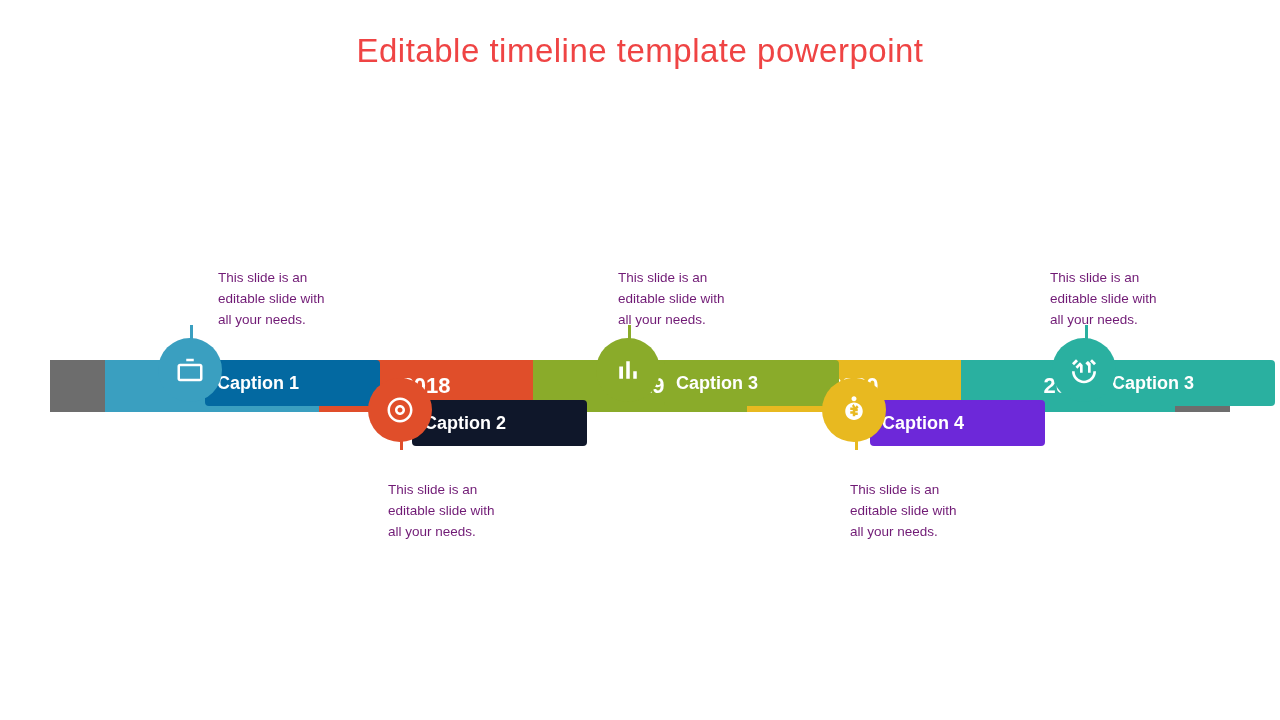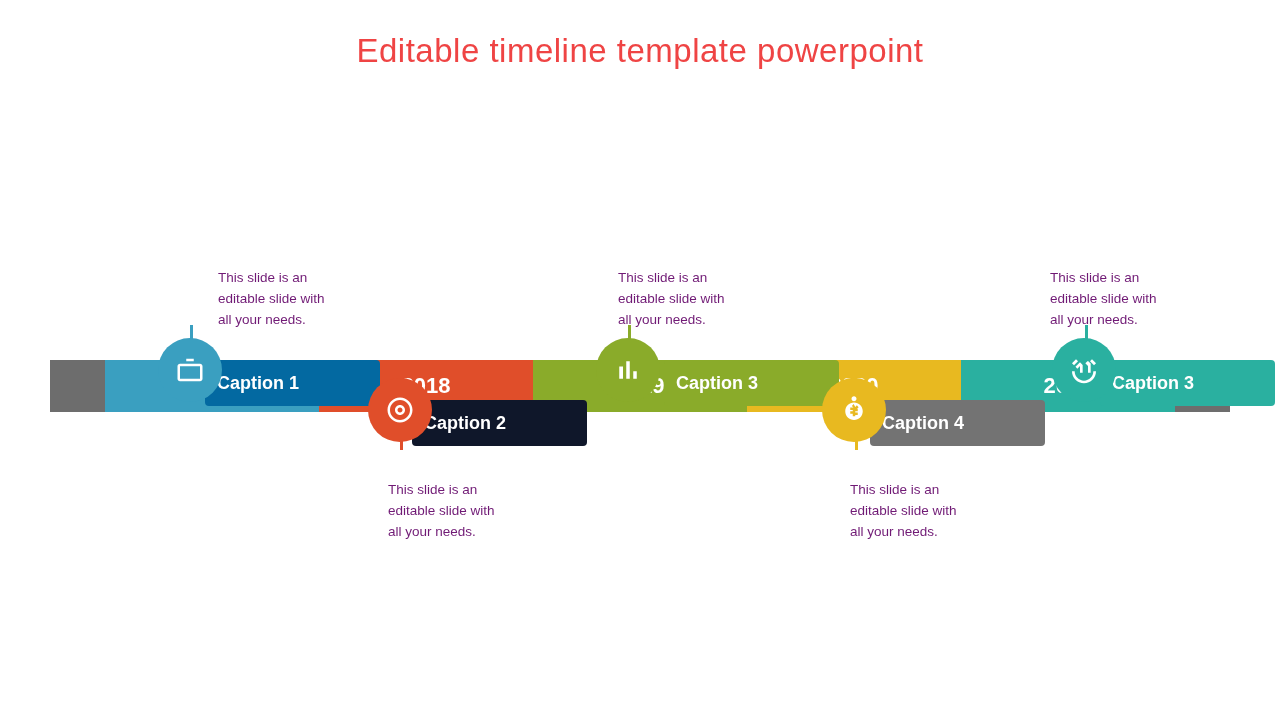--- a/index.html
+++ b/index.html
@@ -100,21 +100,21 @@
       padding-left: 12px;
       z-index: 8;
       font-size: 18px;
       font-weight: 700;
       color: #fff;
     }
 
     .caption-box-1 { background: #0369a1; top: 240px; left: 155px; width: 175px; }
     .caption-box-2 { background: #0f172a; top: 280px; left: 362px; width: 175px; }
     .caption-box-3 { background: #8aab2a; top: 240px; left: 614px; width: 175px; }
-    .caption-box-4 { background: #737373; top: 280px; left: 820px; width: 175px; }
+    .caption-box-4 { background: #6d28d9; top: 280px; left: 820px; width: 175px; }
     .caption-box-5 { background: #2ab0a0; top: 240px; left: 1050px; width: 175px; }
 
     
     .desc-text {
       position: absolute;
       font-size: 13.5px;
       color: #701a75;
       line-height: 1.55;
     }
 

